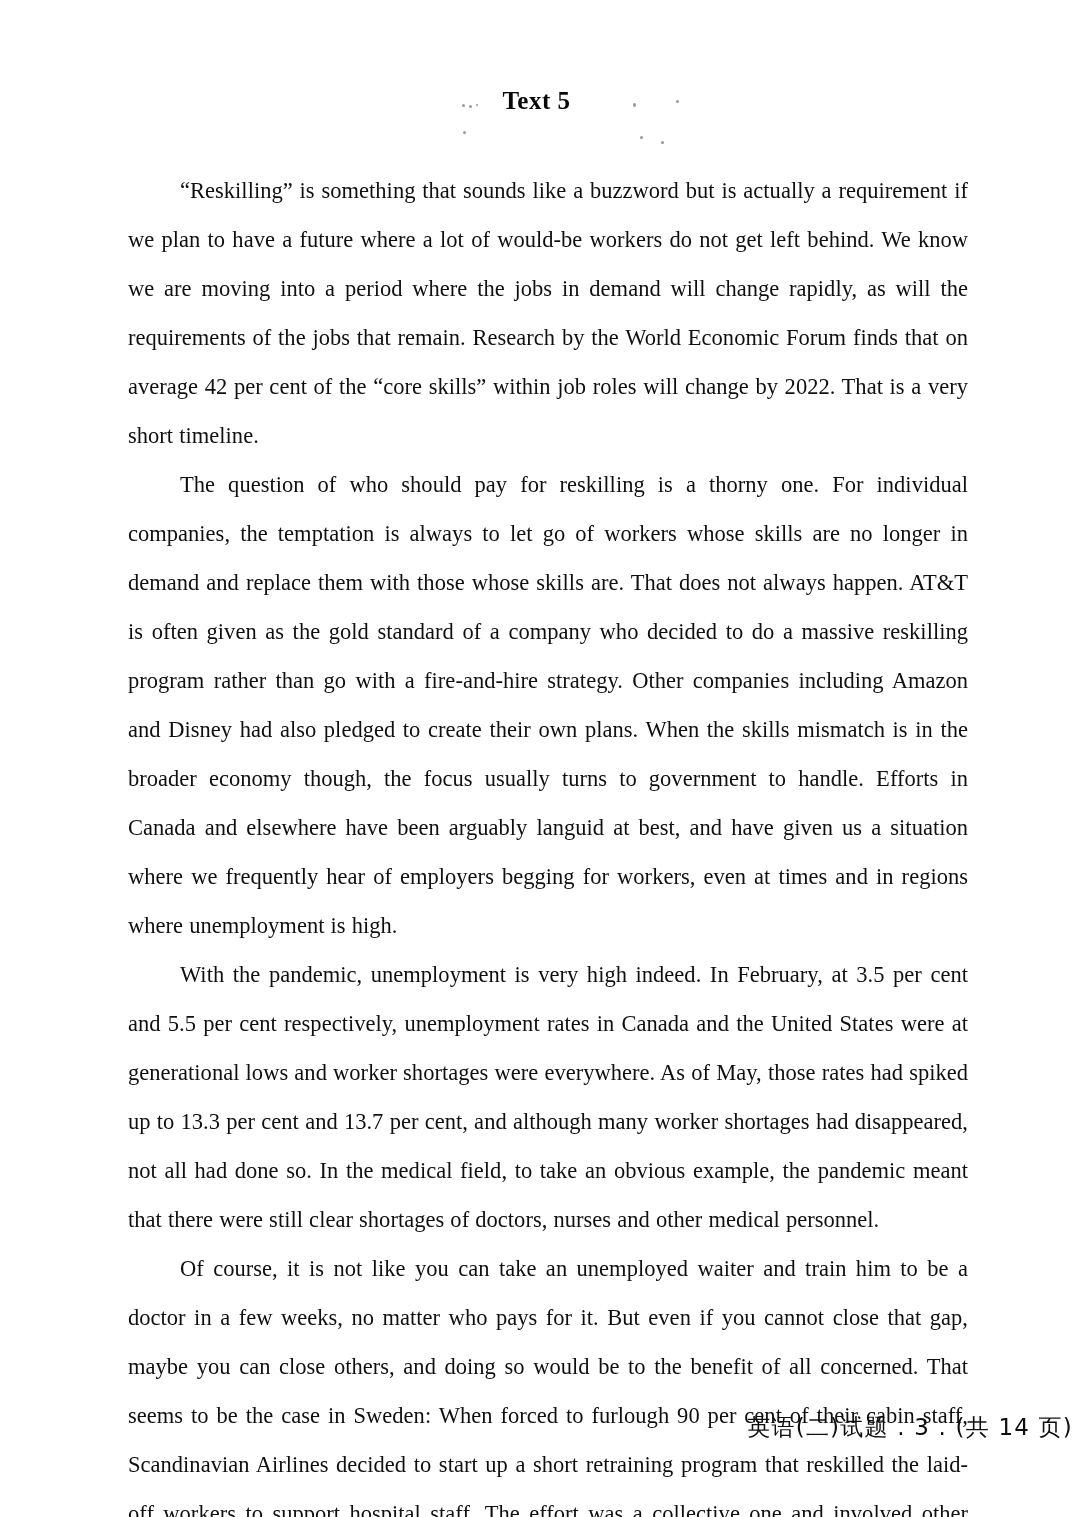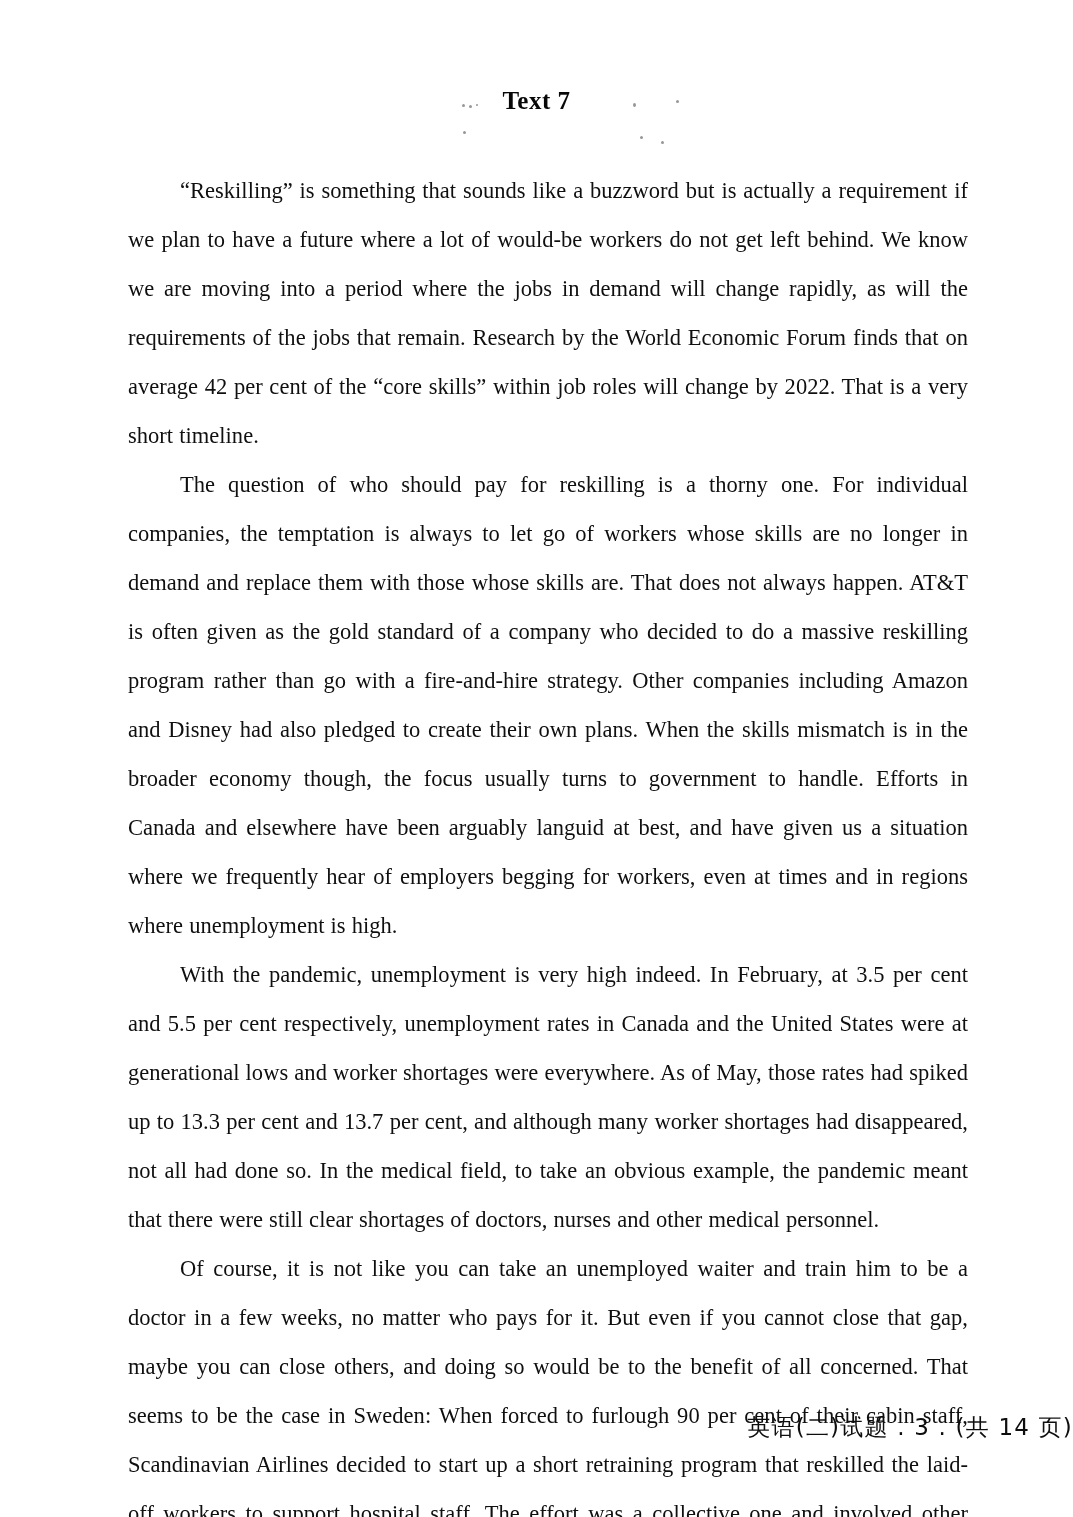--- a/index.html
+++ b/index.html
@@ -91,21 +91,21 @@
   <div class="speck" style="left:462px; top:104px; width:3px; height:3px;"></div>
   <div class="speck" style="left:469px; top:105px; width:3px; height:3px;"></div>
   <div class="speck" style="left:476px; top:104px; width:2px; height:2px;"></div>
   <div class="speck" style="left:633px; top:103px; width:3px; height:4px;"></div>
   <div class="speck" style="left:676px; top:100px; width:3px; height:3px;"></div>
   <div class="speck" style="left:463px; top:131px; width:3px; height:3px;"></div>
   <div class="speck" style="left:640px; top:136px; width:3px; height:3px;"></div>
   <div class="speck" style="left:661px; top:141px; width:3px; height:3px;"></div>
 
   <div class="title-band">
-    <span class="doc-title">Text 7</span>
+    <span class="doc-title">Text 5</span>
   </div>
 
   <div class="body-block">
     <p class="para">“Reskilling” is something that sounds like a buzzword but is actually a requirement if we plan to have a future where a lot of would-be workers do not get left behind. We know we are moving into a period where the jobs in demand will change rapidly, as will the requirements of the jobs that remain. Research by the World Economic Forum finds that on average 42 per cent of the “core skills” within job roles will change by 2022. That is a very short timeline.</p>
     <p class="para">The question of who should pay for reskilling is a thorny one. For individual companies, the temptation is always to let go of workers whose skills are no longer in demand and replace them with those whose skills are. That does not always happen. AT&amp;T is often given as the gold standard of a company who decided to do a massive reskilling program rather than go with a fire-and-hire strategy. Other companies including Amazon and Disney had also pledged to create their own plans. When the skills mismatch is in the broader economy though, the focus usually turns to government to handle. Efforts in Canada and elsewhere have been arguably languid at best, and have given us a situation where we frequently hear of employers begging for workers, even at times and in regions where unemployment is high.</p>
     <p class="para">With the pandemic, unemployment is very high indeed. In February, at 3.5 per cent and 5.5 per cent respectively, unemployment rates in Canada and the United States were at generational lows and worker shortages were everywhere. As of May, those rates had spiked up to 13.3 per cent and 13.7 per cent, and although many worker shortages had disappeared, not all had done so. In the medical field, to take an obvious example, the pandemic meant that there were still clear shortages of doctors, nurses and other medical personnel.</p>
     <p class="para">Of course, it is not like you can take an unemployed waiter and train him to be a doctor in a few weeks, no matter who pays for it. But even if you cannot close that gap, maybe you can close others, and doing so would be to the benefit of all concerned. That seems to be the case in Sweden: When forced to furlough 90 per cent of their cabin staff, Scandinavian Airlines decided to start up a short retraining program that reskilled the laid-off workers to support hospital staff. The effort was a collective one and involved other companies as well as a Swedish university.</p>
   </div>
 
   <div class="footer">

